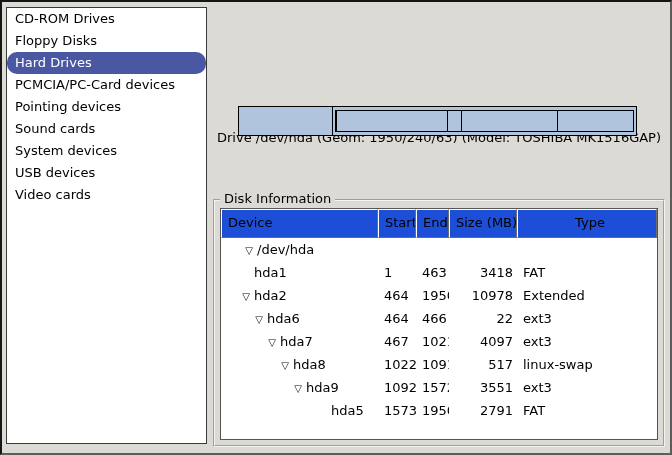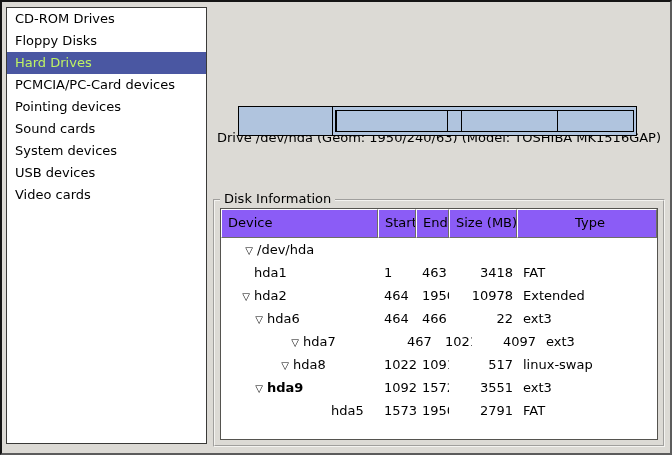--- a/index.html
+++ b/index.html
@@ -9,21 +9,21 @@
     border-style:solid; border-width:2px;
     border-color:#151515 #5c5c5c #5c5c5c #151515;
     font-size:13px; color:#000; overflow:hidden;
   }
   
   .device-list {
     position:absolute; left:4px; top:5px; width:201px; height:437px;
     background:#ffffff; border:1px solid #3a3a38; overflow:hidden;
   }
   .device-item { height:22px; line-height:22px; padding-left:8px; white-space:nowrap; cursor:default; }
-  .device-item.selected { background:#4a57a2; color:#bef264; }
+  .device-item.selected { background:#4a57a2; color:#ffffff;border-radius:10px; }
   
   .drive-label {
     position:absolute; left:211px; top:84px; width:452px;
     text-align:center; white-space:nowrap;margin-top:44px;
   }
   .partition-bar {
     position:absolute; left:236px; top:104px; width:399px; height:30px;
     border:1px solid #000; background:#b0c4de; display:flex;
   }
   .seg-primary { height:100%; border-right:1px solid #000; background:#b0c4de; }
@@ -40,21 +40,21 @@
     position:absolute; top:-10px; left:5px; background:#dcdad5;
     padding:0 4px; white-space:nowrap;
   }
   
   .disk-table {
     position:absolute; left:5px; top:7px; right:5px; bottom:5px;
     background:#ffffff; border:1px solid #55544f; overflow:hidden;
   }
   .table-header { display:flex; height:29px; background:#dcdad5; }
   .header-cell {
-    background:#8b5cf6; border-style:solid; border-width:1px;
+    background:#1d4ed8; border-style:solid; border-width:1px;
     border-color:#ffffff #6e6d67 #6e6d67 #ffffff;
     padding:5px 0 0 6px; white-space:nowrap; overflow:hidden; cursor:default;
   }
   .col-device { width:157px; }
   .col-start  { width:38px;  }
   .col-end    { width:33px;  }
   .col-size   { width:68px;  }
   .col-type   { flex:1;text-align:center; }
   .table-body { }
   .table-row { display:flex; height:23px; line-height:23px; }
@@ -135,35 +135,35 @@
             <div class="cell cell-type">Extended</div>
           </div>
           <div class="table-row">
             <div class="cell cell-device" style="padding-left: 30px;"><span class="expander">▽</span><span>hda6</span></div>
             <div class="cell cell-start">464</div>
             <div class="cell cell-end">466</div>
             <div class="cell cell-size">22</div>
             <div class="cell cell-type">ext3</div>
           </div>
           <div class="table-row">
-            <div class="cell cell-device" style="padding-left: 43px; margin-left: 23px;"><span class="expander">▽</span><span>hda7</span></div>
+            <div class="cell cell-device" style="padding-left: 43px;"><span class="expander">▽</span><span>hda7</span></div>
             <div class="cell cell-start">467</div>
             <div class="cell cell-end">1021</div>
             <div class="cell cell-size">4097</div>
             <div class="cell cell-type">ext3</div>
           </div>
           <div class="table-row">
             <div class="cell cell-device" style="padding-left: 56px;"><span class="expander">▽</span><span>hda8</span></div>
             <div class="cell cell-start">1022</div>
             <div class="cell cell-end">1091</div>
             <div class="cell cell-size">517</div>
             <div class="cell cell-type">linux-swap</div>
           </div>
           <div class="table-row">
-            <div class="cell cell-device" style="padding-left: 30px; font-weight: bold;"><span class="expander">▽</span><span>hda9</span></div>
+            <div class="cell cell-device" style="padding-left: 69px;"><span class="expander">▽</span><span>hda9</span></div>
             <div class="cell cell-start">1092</div>
             <div class="cell cell-end">1572</div>
             <div class="cell cell-size">3551</div>
             <div class="cell cell-type">ext3</div>
           </div>
           <div class="table-row">
             <div class="cell cell-device" style="padding-left: 110px;"><span>hda5</span></div>
             <div class="cell cell-start">1573</div>
             <div class="cell cell-end">1950</div>
             <div class="cell cell-size">2791</div>

